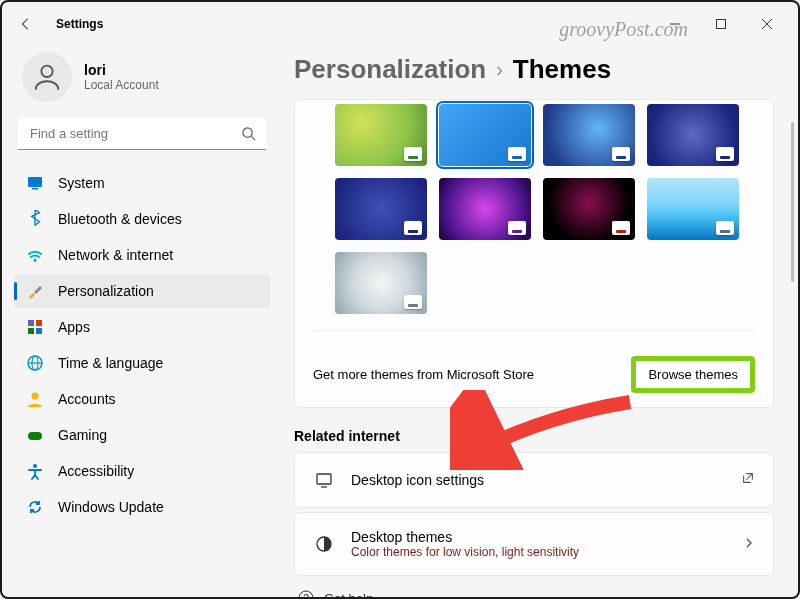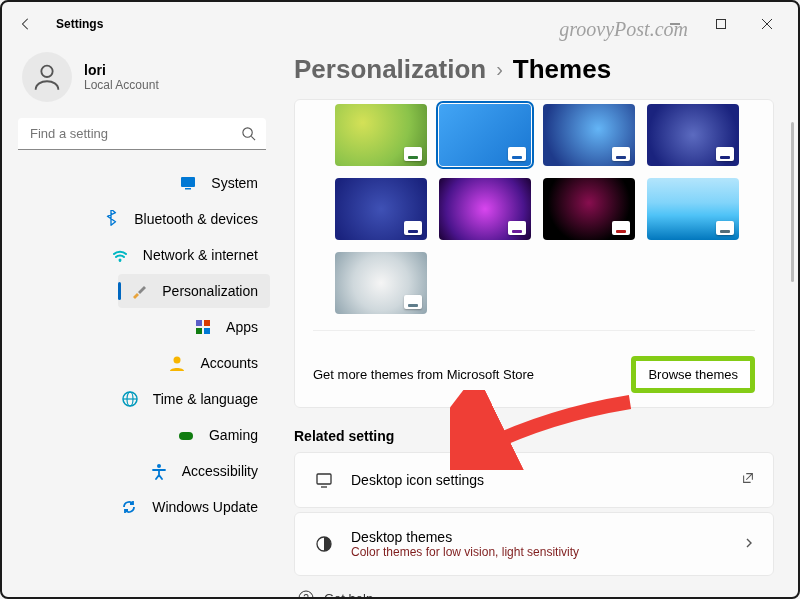--- a/index.html
+++ b/index.html
@@ -19,21 +19,21 @@
 .profile { display: flex; align-items: center; gap: 12px; padding: 6px 8px 16px 8px; }
 .avatar { width: 50px; height: 50px; border-radius: 50%; background: #e8e8e8; display: flex; align-items: center; justify-content: center; }
 .profile-text { display: flex; flex-direction: column; }
 .profile-name { font-size: 14px; font-weight: 600; }
 .profile-sub { font-size: 12px; color: #666; }
 
 .search-box { position: relative; margin: 0 4px 16px 4px; }
 .search-input { width: 100%; height: 32px; padding: 0 36px 0 12px; border: none; border-bottom: 1px solid #888; background: #fff; border-radius: 4px 4px 0 0; font-size: 13px; outline: none; }
 .search-icon { position: absolute; right: 10px; top: 8px; color: #555; }
 
-.nav-list { display: flex; flex-direction: column; gap: 2px; align-items: flex-end; }
+.nav-list { display: flex; flex-direction: column; gap: 2px; }
 .nav-item { display: flex; align-items: center; gap: 14px; padding: 8px 12px; border-radius: 4px; cursor: pointer; font-size: 14px; position: relative; }
 .nav-item.active { background: #eaeaea; }
 .nav-item.active::before { content: ""; position: absolute; left: 0; top: 8px; bottom: 8px; width: 3px; background: #0067c0; border-radius: 2px; }
 .nav-icon { width: 18px; height: 18px; display: flex; align-items: center; justify-content: center; flex-shrink: 0; }
 
 .main { flex: 1; padding: 8px 24px 12px 12px; overflow-y: auto; }
 .breadcrumb { display: flex; align-items: center; gap: 10px; margin-bottom: 14px; }
 .bc-parent { font-size: 26px; font-weight: 600; color: #666; }
 .bc-sep { font-size: 20px; color: #888; }
 .bc-current { font-size: 26px; font-weight: 600; }
@@ -168,35 +168,35 @@
                 <rect x="10" y="2" width="6" height="6" fill="#d83b01"></rect>
                 <rect x="2" y="10" width="6" height="6" fill="#107c10"></rect>
                 <rect x="10" y="10" width="6" height="6" fill="#0078d4"></rect>
               </svg>
             </span>
             <span>Apps</span>
           </div>
           <div class="nav-item">
             <span class="nav-icon">
               <svg width="18" height="18" viewBox="0 0 18 18">
-                <circle cx="9" cy="6" r="3.5" fill="#f7b500"></circle>
-                <path d="M2 17c0-4 14-4 14 0z" fill="#f7b500"></path>
-              </svg>
-            </span>
-            <span>Accounts</span>
-          </div>
-          <div class="nav-item">
-            <span class="nav-icon">
-              <svg width="18" height="18" viewBox="0 0 18 18">
                 <circle cx="9" cy="9" r="7" fill="none" stroke="#0099bc" stroke-width="1.5"></circle>
                 <ellipse cx="9" cy="9" rx="3" ry="7" fill="none" stroke="#0099bc" stroke-width="1.2"></ellipse>
                 <line x1="2" y1="9" x2="16" y2="9" stroke="#0099bc" stroke-width="1.2"></line>
               </svg>
             </span>
             <span>Time &amp; language</span>
+          </div>
+          <div class="nav-item">
+            <span class="nav-icon">
+              <svg width="18" height="18" viewBox="0 0 18 18">
+                <circle cx="9" cy="6" r="3.5" fill="#f7b500"></circle>
+                <path d="M2 17c0-4 14-4 14 0z" fill="#f7b500"></path>
+              </svg>
+            </span>
+            <span>Accounts</span>
           </div>
           <div class="nav-item">
             <span class="nav-icon">
               <svg width="18" height="18" viewBox="0 0 18 18">
                 <rect x="2" y="6" width="14" height="8" rx="4" fill="#107c10"></rect>
               </svg>
             </span>
             <span>Gaming</span>
           </div>
           <div class="nav-item">
@@ -275,21 +275,21 @@
                 <div class="theme-swatch-bar" style="background:#607d8b"></div>
               </div>
             </div>
           </div>
         <div class="store-row">
           <span class="store-text">Get more themes from Microsoft Store</span>
           <button class="browse-btn">Browse themes</button>
         </div>
       </div>
 
-      <div class="section-title">Related setting</div>
+      <div class="section-title">Related internet</div>
 
       <div id="related-list">
           <div class="setting-row">
             <span class="setting-icon">
               <svg width="18" height="18" viewBox="0 0 18 18">
                 <rect x="2" y="3" width="14" height="10" rx="1" fill="none" stroke="#333" stroke-width="1.3"></rect>
                 <line x1="6" y1="16" x2="12" y2="16" stroke="#333" stroke-width="1.3"></line>
               </svg>
             </span>
             <div class="setting-text">

